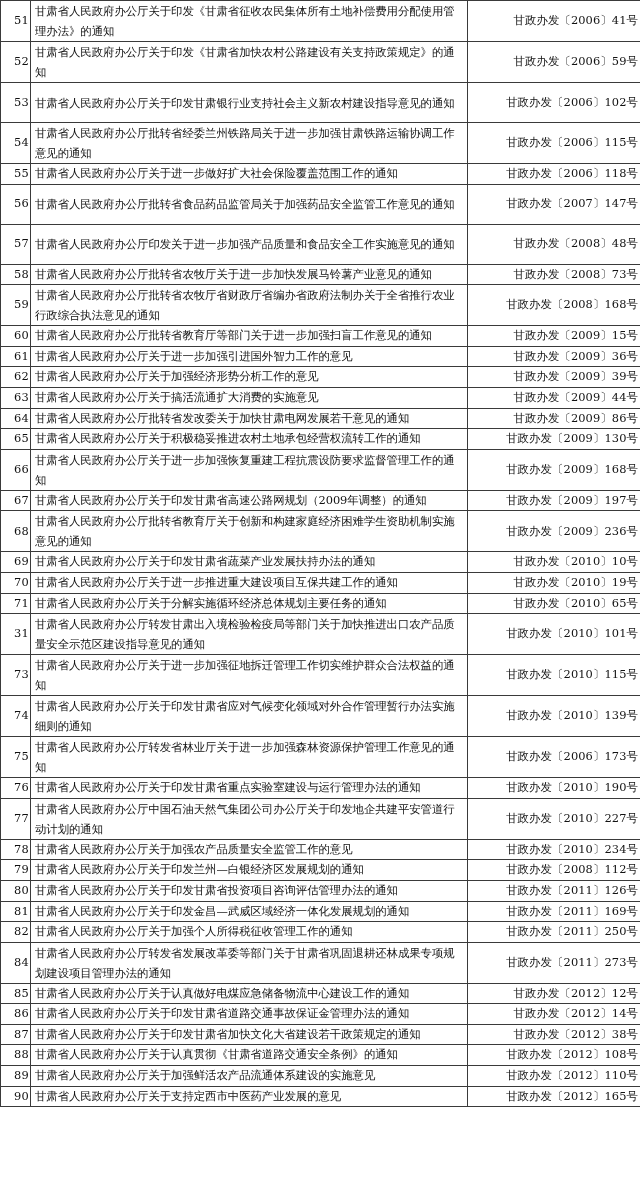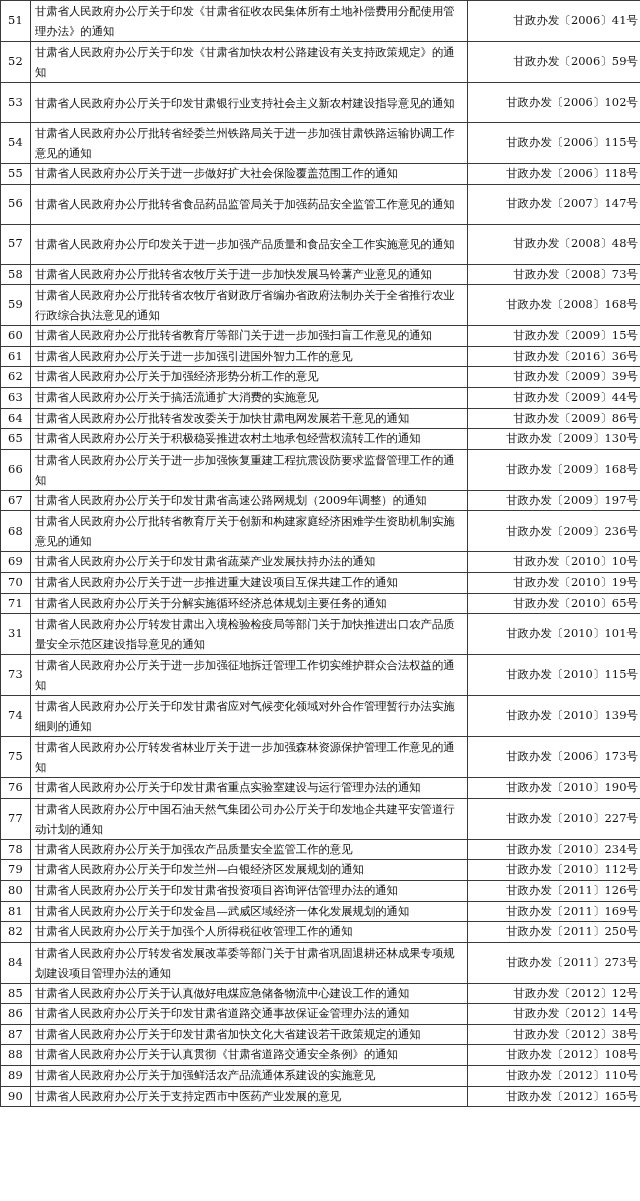--- a/index.html
+++ b/index.html
@@ -30,21 +30,21 @@
   table.doc-table col.col-docnum { width:173px; }
 
   table.doc-table tr { }
   table.doc-table td {
     border:1px solid #3a3a3a;
     vertical-align:middle;
     font-size:11.4px;
     line-height:19.6px;
   }
   td.cell-index {
-    text-align:center;
+    text-align:right;
     font-family:"DejaVu Serif","Liberation Serif",serif;
     font-size:11.6px;
     color:#101010;
     border-left:1.6px solid #2b2b2b;
     padding:0 1px;
     letter-spacing:0.2px;
   }
   td.cell-title {
     text-align:left;
     padding:0 3px 0 4px;
@@ -123,21 +123,21 @@
           <td class="cell-docnum">甘政办发〔2008〕168号</td>
         </tr>
         <tr class="row-h1">
           <td class="cell-index">60</td>
           <td class="cell-title">甘肃省人民政府办公厅批转省教育厅等部门关于进一步加强扫盲工作意见的通知</td>
           <td class="cell-docnum">甘政办发〔2009〕15号</td>
         </tr>
         <tr class="row-h1">
           <td class="cell-index">61</td>
           <td class="cell-title">甘肃省人民政府办公厅关于进一步加强引进国外智力工作的意见</td>
-          <td class="cell-docnum">甘政办发〔2016〕36号</td>
+          <td class="cell-docnum">甘政办发〔2009〕36号</td>
         </tr>
         <tr class="row-h1">
           <td class="cell-index">62</td>
           <td class="cell-title">甘肃省人民政府办公厅关于加强经济形势分析工作的意见</td>
           <td class="cell-docnum">甘政办发〔2009〕39号</td>
         </tr>
         <tr class="row-h1">
           <td class="cell-index">63</td>
           <td class="cell-title">甘肃省人民政府办公厅关于搞活流通扩大消费的实施意见</td>
           <td class="cell-docnum">甘政办发〔2009〕44号</td>
@@ -213,21 +213,21 @@
           <td class="cell-docnum">甘政办发〔2010〕227号</td>
         </tr>
         <tr class="row-h1">
           <td class="cell-index">78</td>
           <td class="cell-title">甘肃省人民政府办公厅关于加强农产品质量安全监管工作的意见</td>
           <td class="cell-docnum">甘政办发〔2010〕234号</td>
         </tr>
         <tr class="row-h1">
           <td class="cell-index">79</td>
           <td class="cell-title">甘肃省人民政府办公厅关于印发兰州—白银经济区发展规划的通知</td>
-          <td class="cell-docnum">甘政办发〔2010〕112号</td>
+          <td class="cell-docnum">甘政办发〔2008〕112号</td>
         </tr>
         <tr class="row-h1">
           <td class="cell-index">80</td>
           <td class="cell-title">甘肃省人民政府办公厅关于印发甘肃省投资项目咨询评估管理办法的通知</td>
           <td class="cell-docnum">甘政办发〔2011〕126号</td>
         </tr>
         <tr class="row-h1">
           <td class="cell-index">81</td>
           <td class="cell-title">甘肃省人民政府办公厅关于印发金昌—武威区域经济一体化发展规划的通知</td>
           <td class="cell-docnum">甘政办发〔2011〕169号</td>

